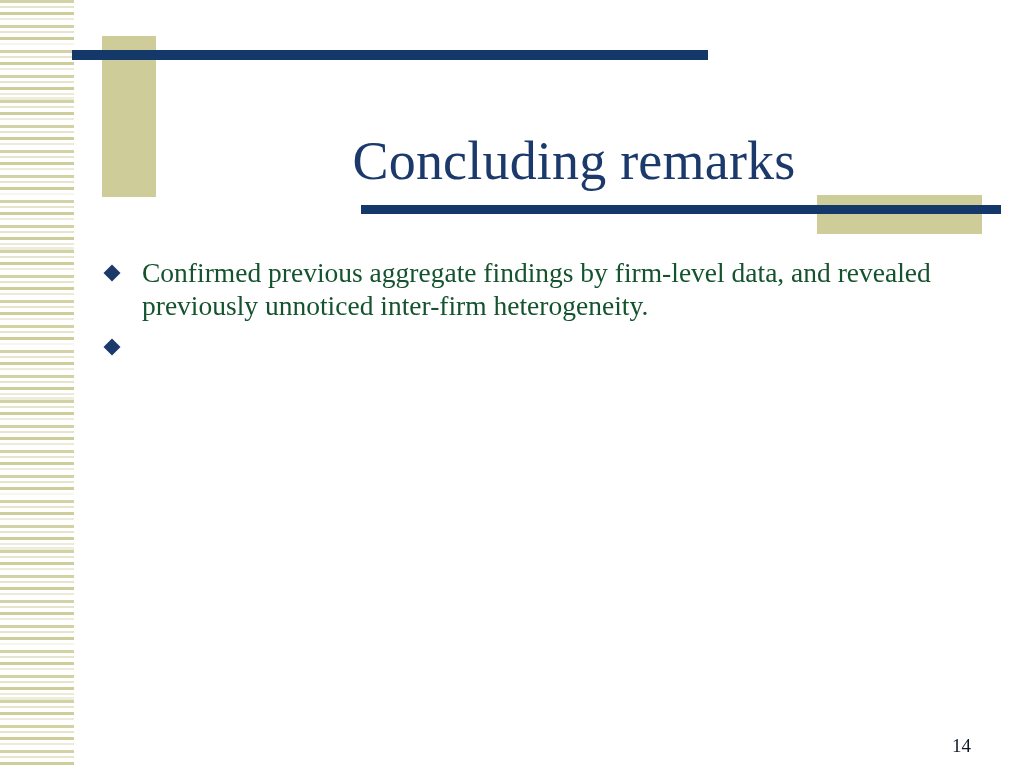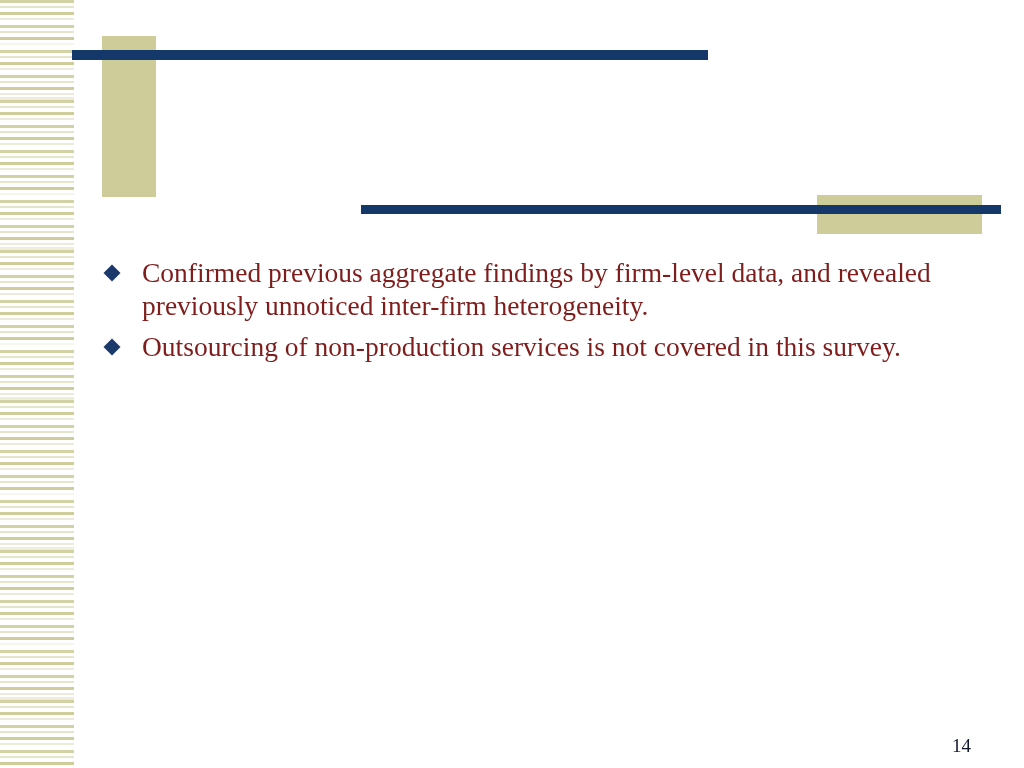--- a/index.html
+++ b/index.html
@@ -114,21 +114,21 @@
     top: 256px;
     width: 860px;
     margin: 0;
     padding: 0;
     list-style: none;
   }
   .bullet-item {
     position: relative;
     padding-left: 38px;
     margin-bottom: 8px;
-    color: #7f1d1d;
+    color: #14532d;
     font-size: 27.5px;
     line-height: 33px;
     font-family: "Liberation Serif", "DejaVu Serif", serif;
   }
   .bullet-item:last-child {
     margin-bottom: 0;
   }
   .bullet-marker {
     position: absolute;
     left: 2px;
@@ -162,27 +162,27 @@
 
   <div class="left-stripes">
     <div class="stripe-overlay"></div>
   </div>
 
   <div class="khaki-column"></div>
   <div class="navy-bar-top"></div>
   <div class="khaki-block-right"></div>
   <div class="navy-bar-bottom"></div>
 
+  <h1 class="slide-title">Concluding remarks</h1>
 
   <ul class="body-list">
     <li class="bullet-item b1">
       <span class="bullet-marker"></span>
       <span class="bullet-text">Confirmed previous aggregate findings by firm-level data, and revealed previously unnoticed inter-firm heterogeneity.</span>
     </li>
     <li class="bullet-item b2">
       <span class="bullet-marker"></span>
-      <span class="bullet-text">Outsourcing of non-production services is not covered in this survey.</span>
     </li>
   </ul>
 
   <div class="page-number">14</div>
 
 </div>
 
 </body></html>

